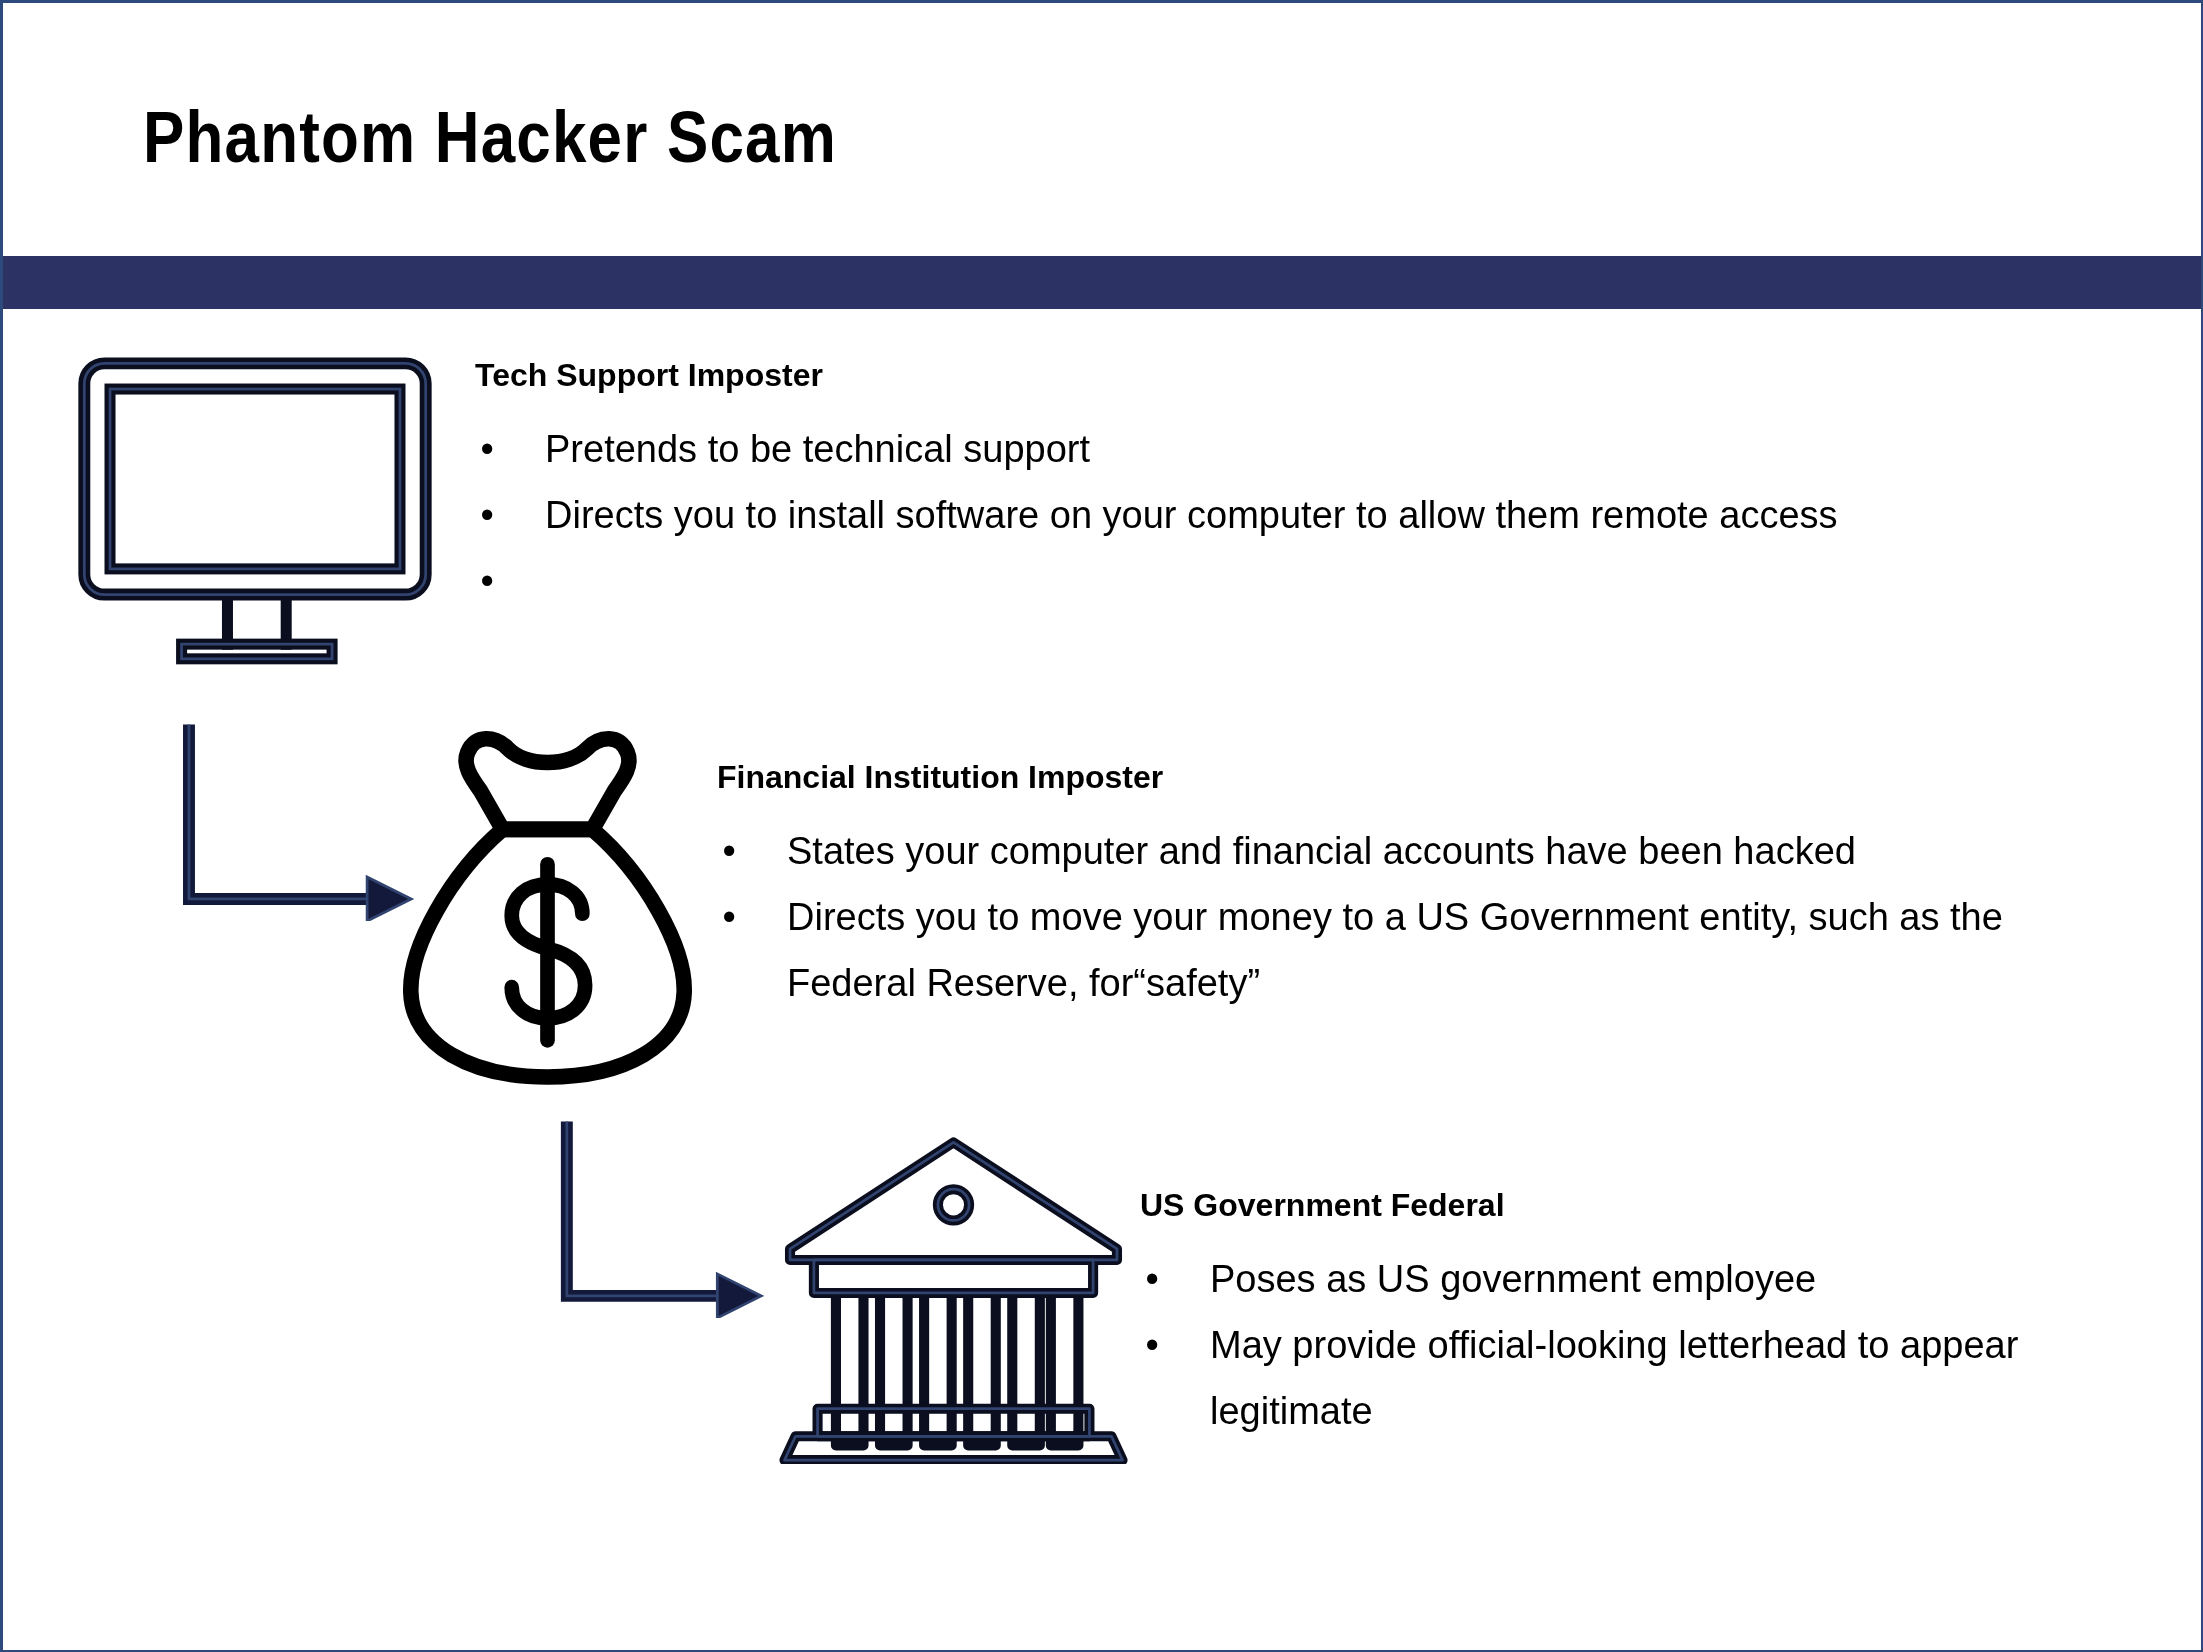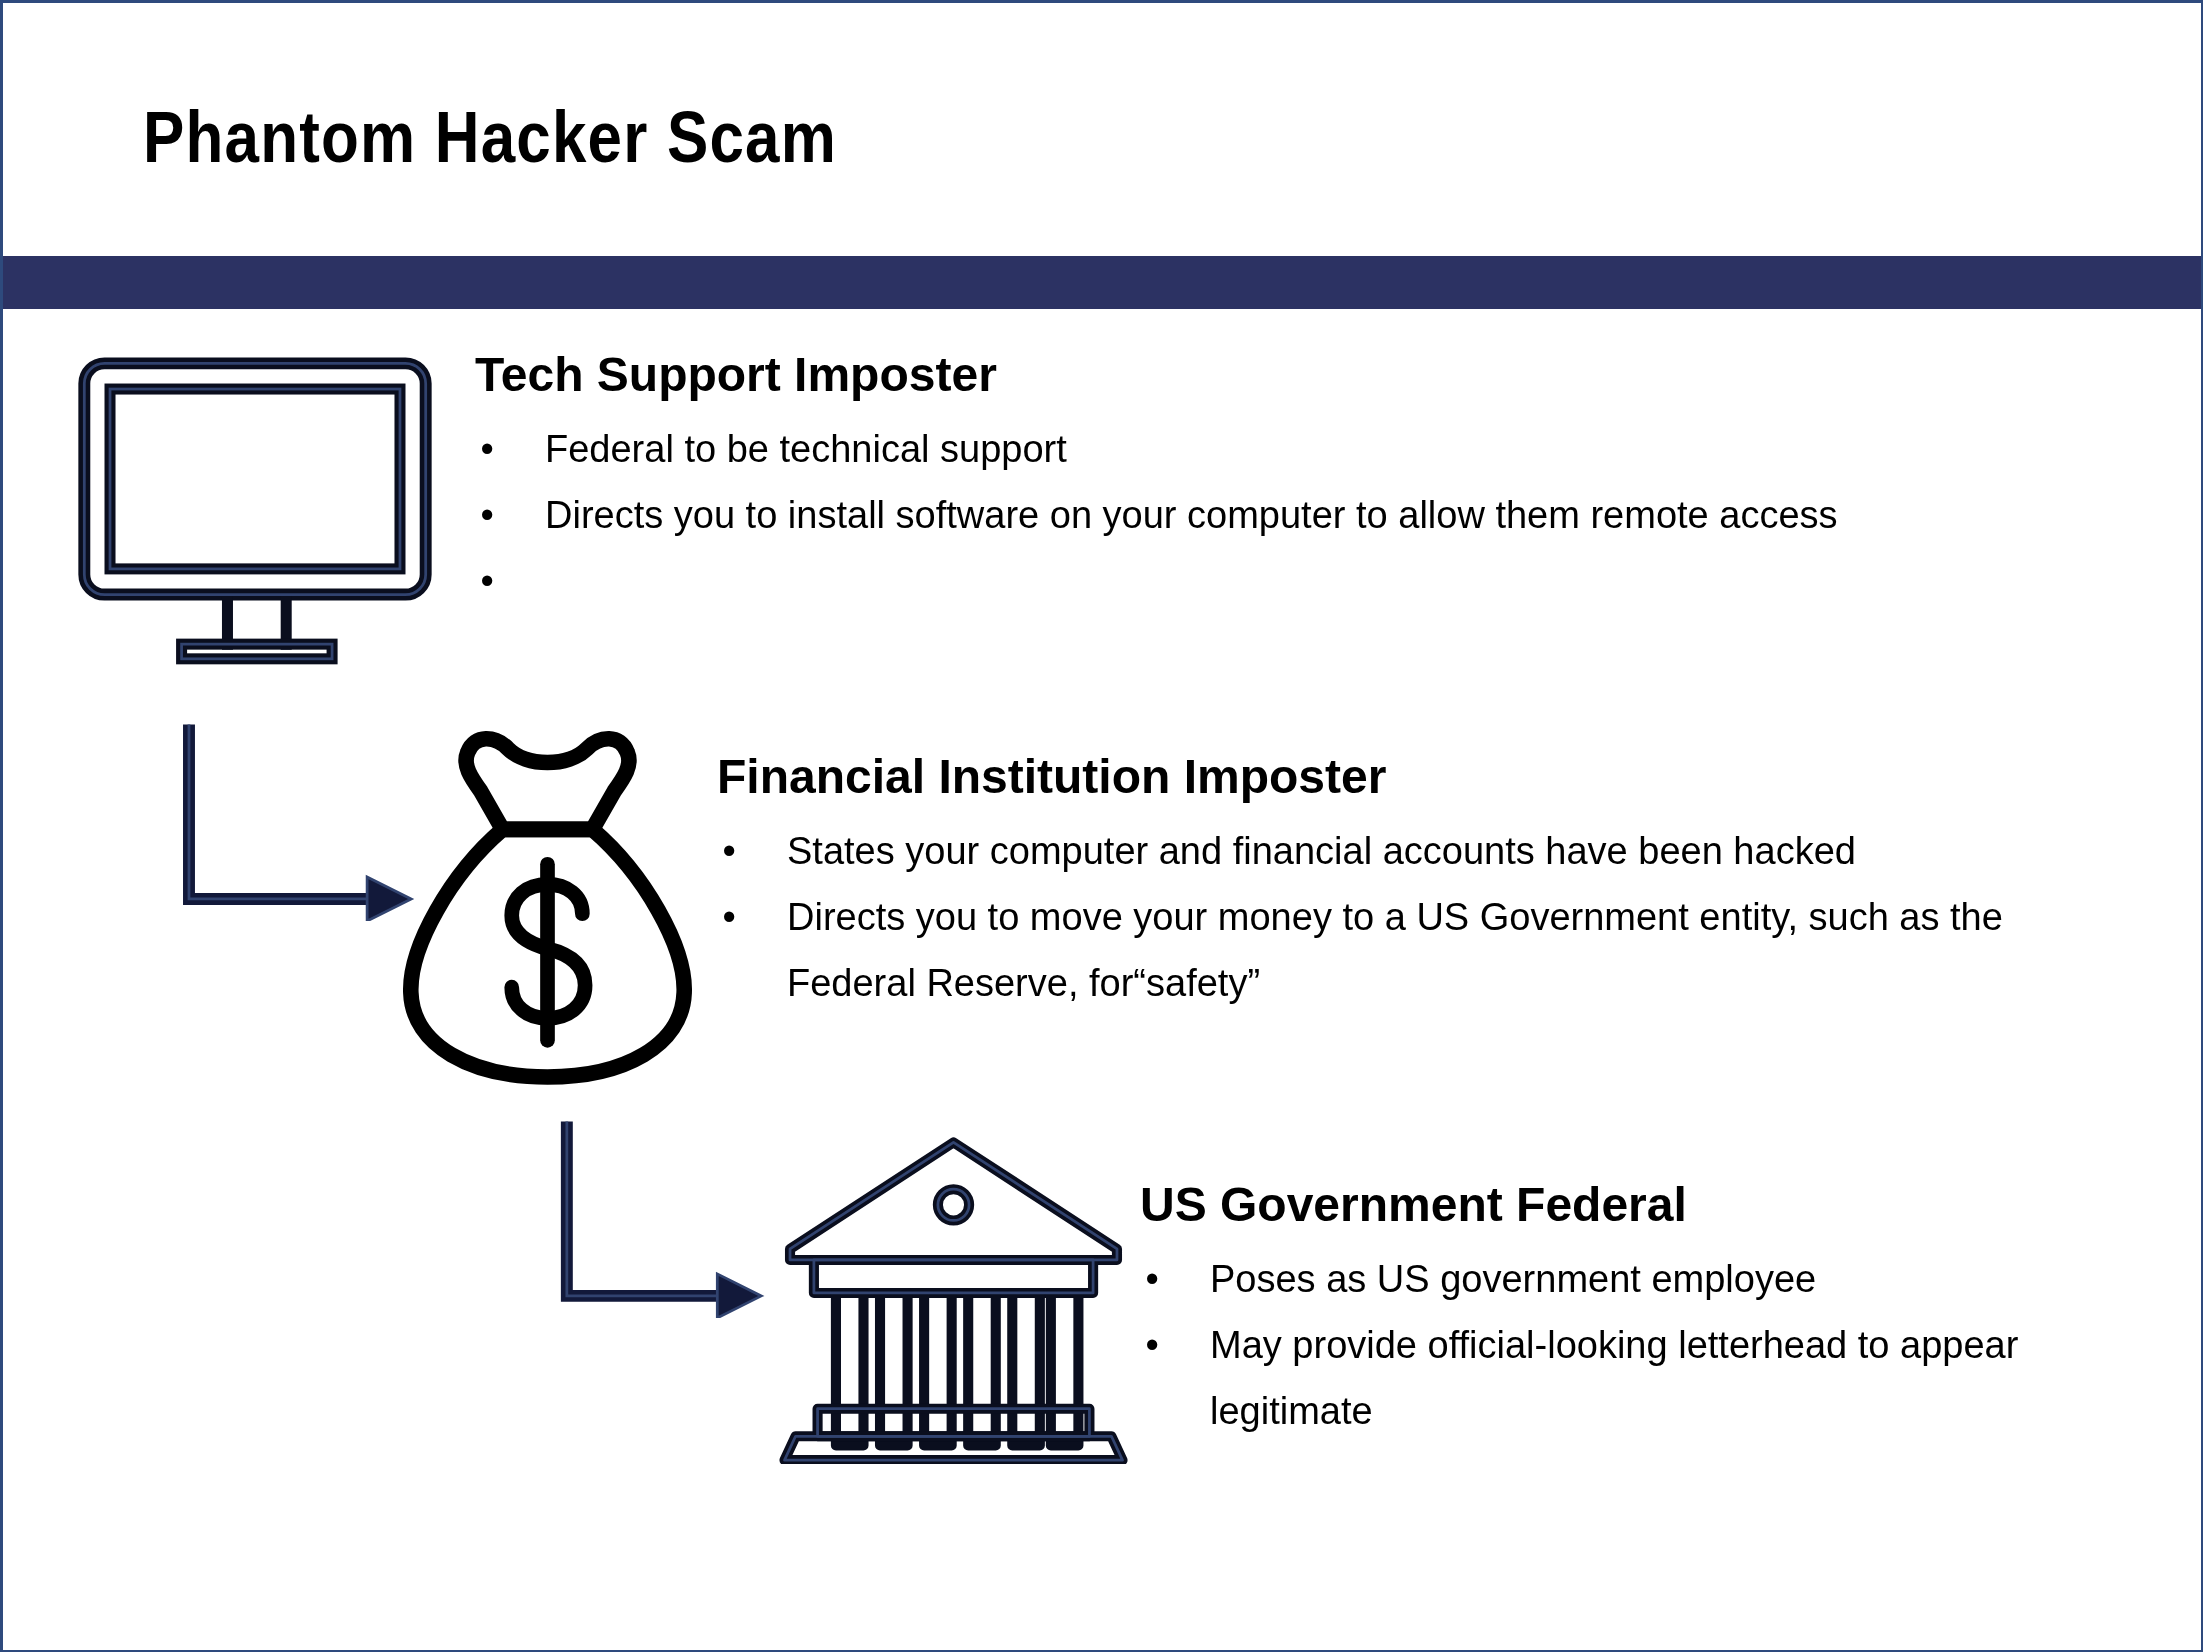--- a/index.html
+++ b/index.html
@@ -54,21 +54,21 @@
     width: 2204px;
     height: 53px;
     background: #2C3263;
   }
 
   
   .section-heading {
     position: absolute;
     font-family: "Liberation Sans", sans-serif;
     font-weight: bold;
-    font-size: 48px;
+    font-size: 32px;
     line-height: 46px;
     color: #000000;
     white-space: nowrap;
   }
   .bullet-list {
     position: absolute;
     margin: 0;
     padding: 0;
     list-style: none;
   }
@@ -122,21 +122,21 @@
       <rect x="116" y="314" width="164" height="16" class="ink" stroke-width="12" fill="#0A0E1E"></rect>
       <rect x="116" y="314" width="164" height="16" class="ink-outline" stroke-width="3"></rect>
     </svg>
   </div>
 
   <div class="section-heading" style="left:472px; top:349px;">Tech Support Imposter</div>
 
   <ul class="bullet-list" style="left:472px; top:413px; width:1717px;">
     <li class="bullet-item">
       <span class="bullet-dot">•</span>
-      <span>Federal to be technical support</span>
+      <span>Pretends to be technical support</span>
     </li>
     <li class="bullet-item">
       <span class="bullet-dot">•</span>
       <span>Directs you to install software on your computer to allow them remote access</span>
     </li>
     <li class="bullet-item">
       <span class="bullet-dot">•</span>
     </li>
   </ul>
 

